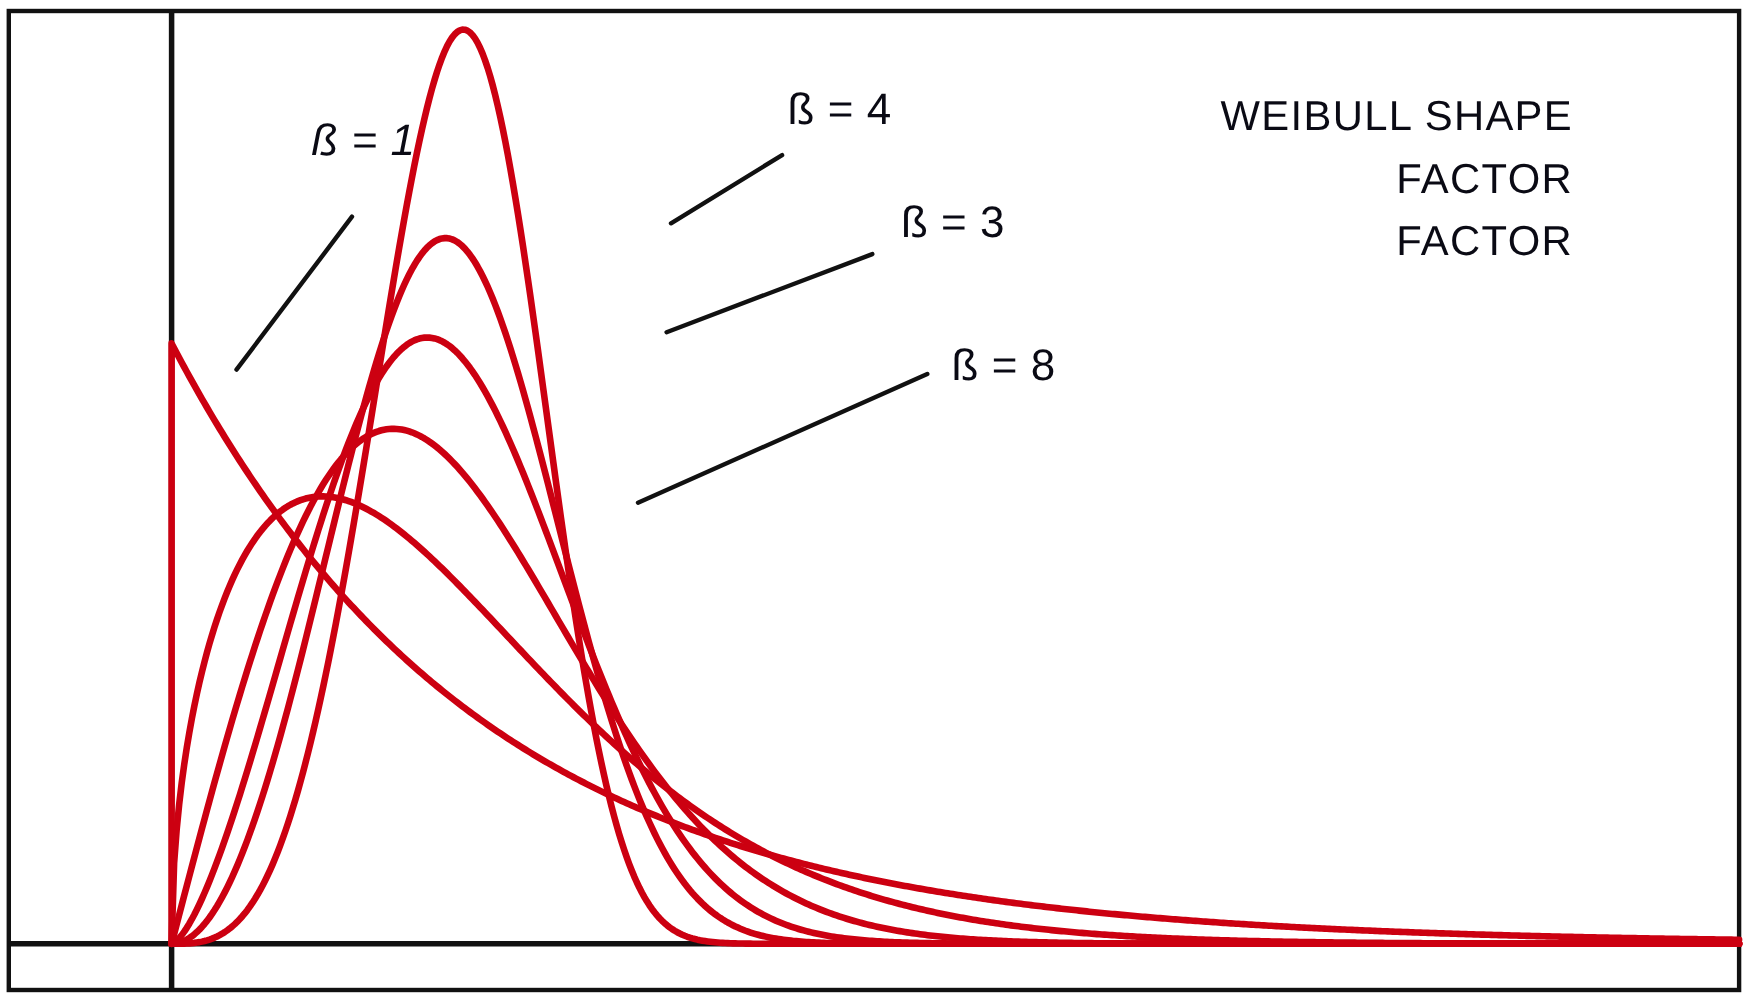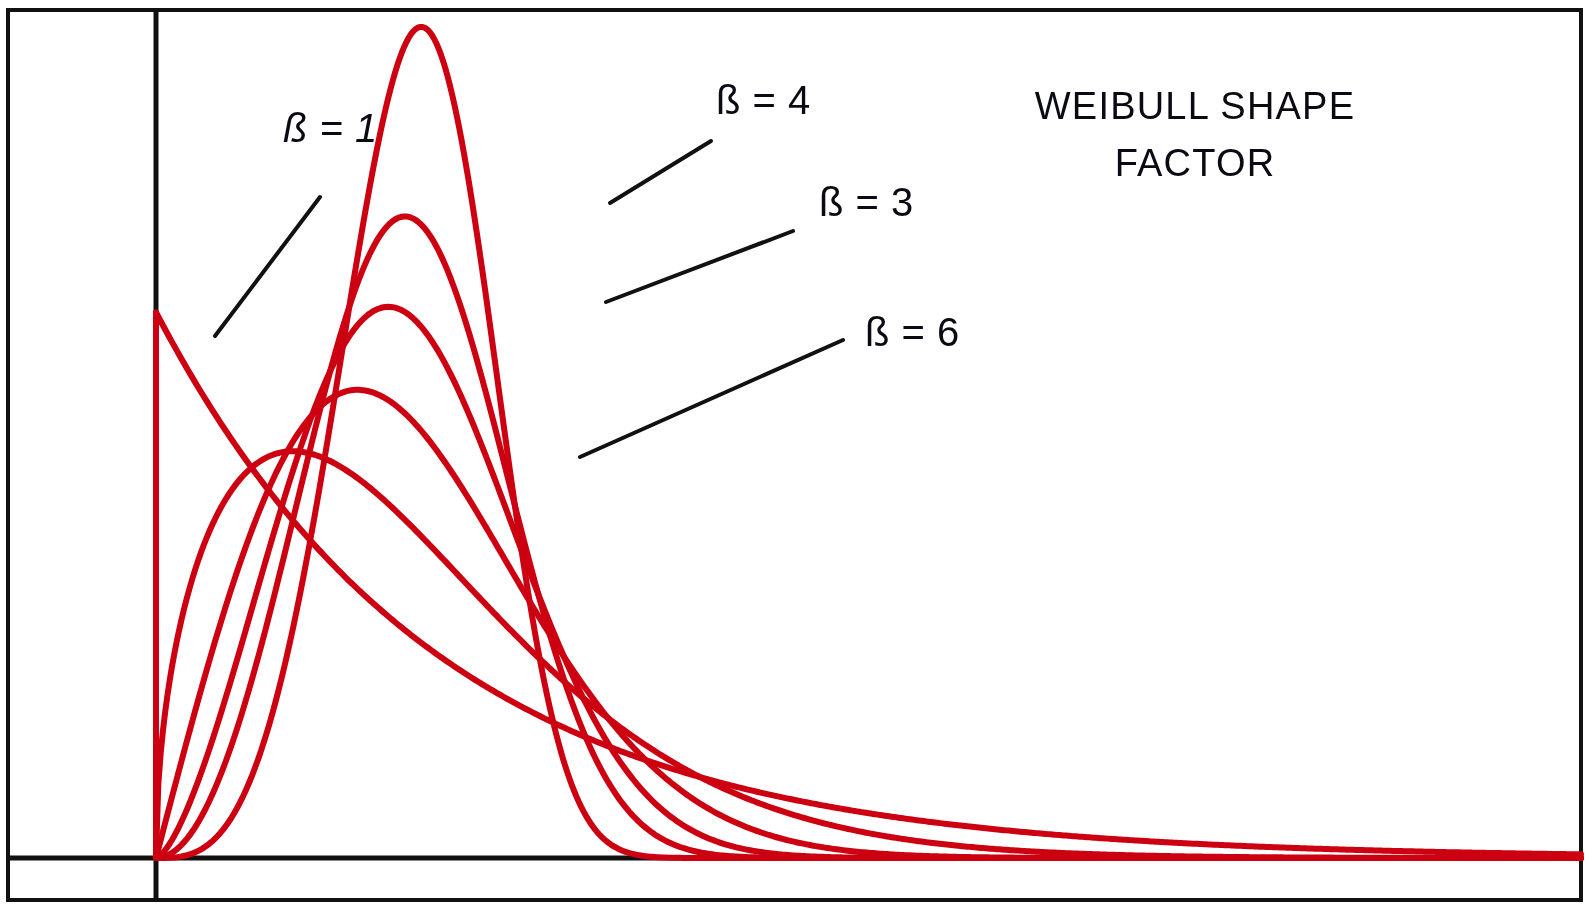--- a/index.html
+++ b/index.html
@@ -42,21 +42,21 @@
     top: 78px;
     width: 470px;
     text-align: center;
     color: #0a0a14;
     font-family: "Liberation Sans", sans-serif;
     font-size: 38px;
     font-weight: 400;
     letter-spacing: 1.2px;
     line-height: 1.5;
   }
-  #chart-title .tline { display: block; }
+  #chart-title .tline { display: block; text-align: right; }
 </style>
 </head>
 <body>
 
 <div id="stage">
 
   <svg id="plot-svg" viewBox="0 0 1590 909" preserveAspectRatio="none">
 
     <rect x="8" y="10" width="1573" height="890" fill="none" stroke="#111111" stroke-width="4"></rect>
 
@@ -76,22 +76,23 @@
     <g id="leaders" stroke="#111111" stroke-width="4" stroke-linecap="round">
         <line x1="320" y1="197" x2="215" y2="336"></line>
         <line x1="711" y1="141" x2="610" y2="203"></line>
         <line x1="793" y1="231" x2="606" y2="302"></line>
         <line x1="843" y1="340" x2="580" y2="457"></line>
       </g>
   </svg>
 
   <div id="chart-title">
     <span class="tline">WEIBULL SHAPE FACTOR</span>
+    <span class="tline">FACTOR</span>
   </div>
 
   <div id="labels">
       <div class="annot-label" style="left: 283px; top: 108px; font-style: italic;">ß = 1</div>
       <div class="annot-label" style="left: 716px; top: 80px; text-align: right;">ß = 4</div>
       <div class="annot-label" style="left: 819px; top: 182px;">ß = 3</div>
-      <div class="annot-label" style="left: 865px; top: 312px;">ß = 6</div>
+      <div class="annot-label" style="left: 865px; top: 312px;">ß = 8</div>
     </div>
 
 </div>
 
 </body></html>

